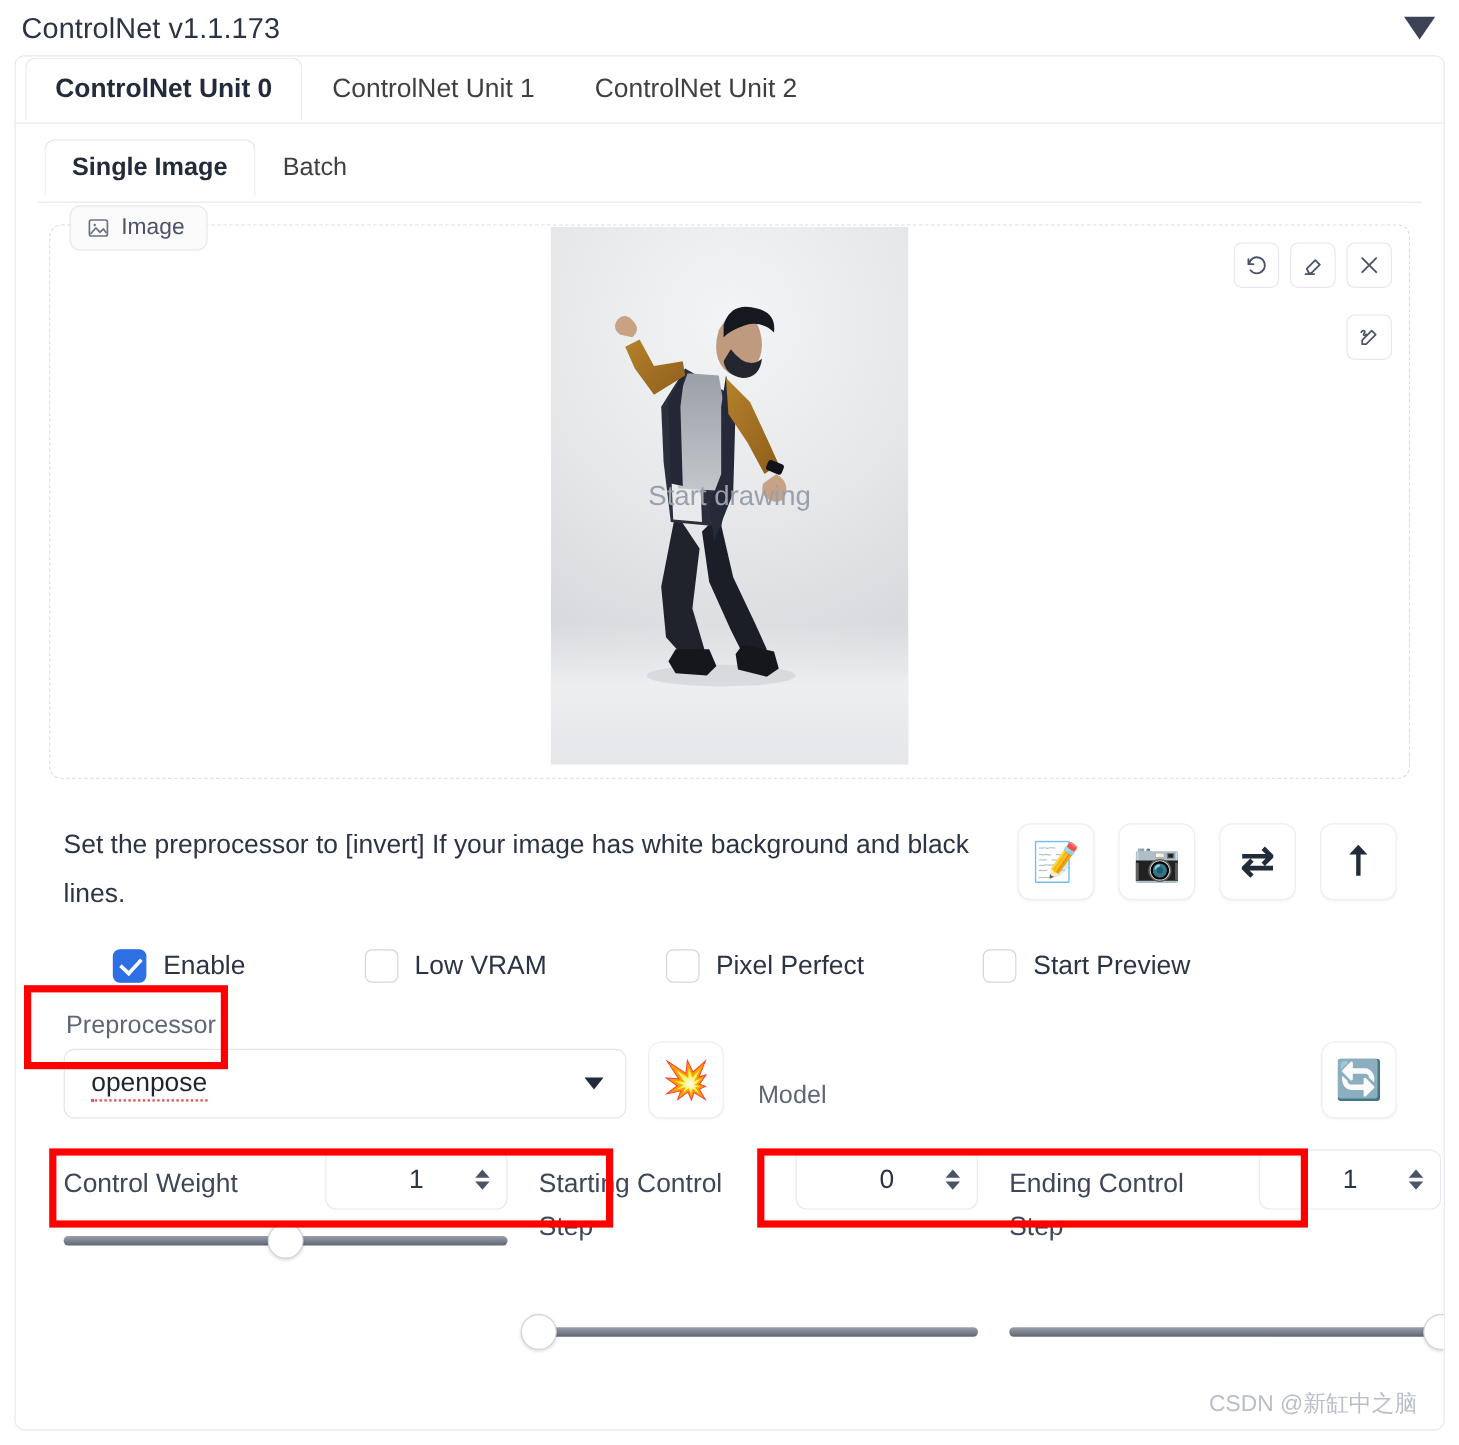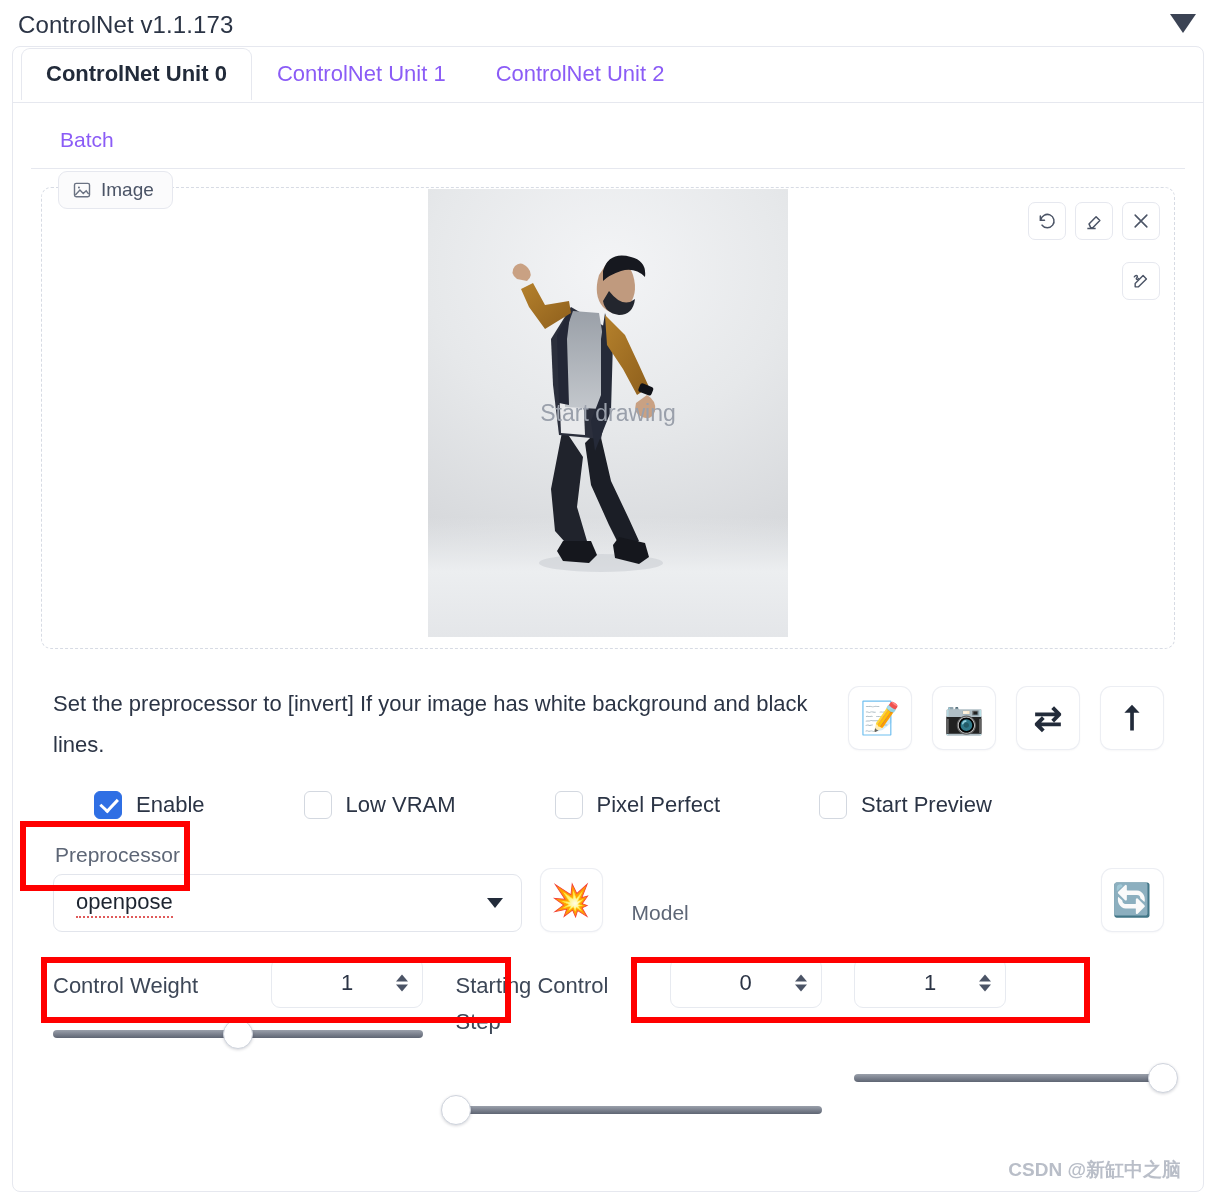--- a/index.html
+++ b/index.html
@@ -57,21 +57,21 @@
     display: flex;
     align-items: flex-start;
     border-bottom: 1px solid #e6e8ef;
     height: 56px;
     padding-left: 8px;
     box-sizing: border-box;
   }
   .tab {
     font-size: 22px;
     padding: 12px 24px 13px 24px;
-    color: #8b5cf6;
+    color: #404040;
     border: 1px solid transparent;
     border-bottom: none;
     border-radius: 9px 9px 0 0;
     position: relative;
     top: 1px;
     background: transparent;
     white-space: nowrap;
   }
   .tab.active {
     color: #222b3a;
@@ -135,21 +135,21 @@
     display: flex;
     align-items: center;
     justify-content: center;
   }
 
   .photo-holder {
     position: absolute;
     left: 50%;
     transform: translateX(-50%);
     top: 1px;
-    width: 360px;
+    width: 298px;
     height: 448px;
     overflow: hidden;
   }
   .photo {
     width: 100%; height: 100%;
     position: relative;
     background:
       radial-gradient(120% 85% at 50% 18%, #f3f4f6 0%, #e6e8ea 42%, #d8dadd 75%, #cfd2d6 100%);
   }
   .floor {
@@ -348,21 +348,20 @@
   }
 
   .watermark {
     position: absolute;
     right: 22px;
     bottom: 8px;
     font-size: 19px;
     color: #b9bec8;
     z-index: 50;
     white-space: nowrap;
-    font-weight: bold;
   }
 </style>
 </head>
 <body>
 
 <div class="accordion-header">
   <div class="accordion-title">ControlNet v1.1.173</div>
   <div class="caret-down"></div>
 </div>
 
@@ -370,20 +369,21 @@
 
   <div class="tabstrip">
     <div class="tab active">ControlNet Unit 0</div>
     <div class="tab">ControlNet Unit 1</div>
     <div class="tab">ControlNet Unit 2</div>
   </div>
 
   <div class="inner-wrap">
 
     <div class="tabstrip inner">
+      <div class="tab active">Single Image</div>
       <div class="tab">Batch</div>
     </div>
 
     <div class="image-area">
 
       <div class="image-chip">
         <span class="chip-ico">
           <svg viewBox="0 0 24 24" width="20" height="20" fill="none" stroke="#6b7383" stroke-width="1.7">
             <rect x="3" y="4" width="18" height="16" rx="2"></rect>
             <circle cx="8.3" cy="9" r="1.2" fill="#6b7383" stroke="none"></circle>
@@ -572,20 +572,21 @@
         </div>
         <div class="track" style="margin-top:66px;">
           <span class="thumb" style="left:0%;"></span>
         </div>
       </div>
 
       <div style="width:8px;"></div>
 
       <div class="slider-group" style="width:378px;">
         <div class="sg-top">
+          <div class="sg-label" style="width:190px;">Ending Control Step</div>
           <div class="num-box">
             <span>1</span>
             <span class="spin">
                 <i class="up"></i>
                 <i class="dn"></i>
               </span>
           </div>
         </div>
         <div class="track" style="margin-top:66px;">
           <span class="thumb" style="left:100%;"></span>

